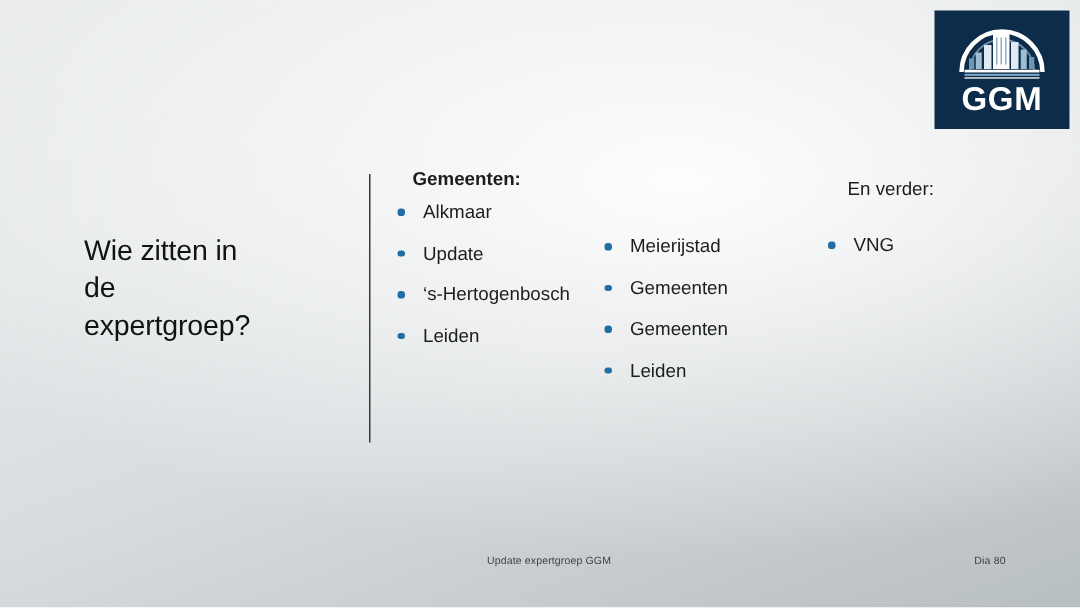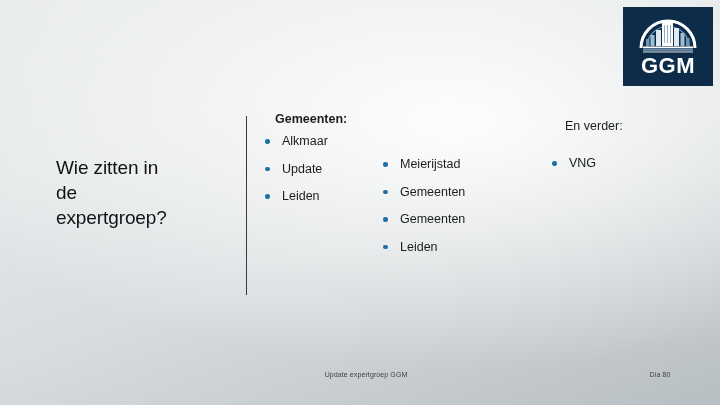--- a/index.html
+++ b/index.html
@@ -116,21 +116,21 @@
     top: 4px;
     width: 4.5px;
     height: 4.5px;
     border-radius: 50%;
     background: #1f6ea4;
   }
 
   #col-gemeenten { left: 262px; top: 112px; }
   #col-gemeenten .col-head { padding-left: 13px; font-weight: bold; }
 
-  #col-gemeenten2 { left: 380px; top: 158px; }
+  #col-gemeenten2 { left: 400px; top: 158px; }
 
   #col-verder { left: 549px; top: 119px; }
   #col-verder .col-head { padding-left: 16px; }
   #col-verder .bullets { margin-top: 24px; }
 
   
   .footer-center {
     position: absolute;
     left: 0;
     right: 0;
@@ -188,20 +188,21 @@
     <span>expertgroep?</span>
   </h1>
 
   <div class="divider"></div>
 
   <div class="col" id="col-gemeenten">
     <div class="col-head">Gemeenten:</div>
     <ul class="bullets">
       <li>Alkmaar</li>
       <li>Update</li>
+      <li>‘s-Hertogenbosch</li>
       <li>Leiden</li>
     </ul>
   </div>
 
   <div class="col" id="col-gemeenten2">
     <ul class="bullets">
       <li>Meierijstad</li>
       <li>Gemeenten</li>
       <li>Gemeenten</li>
       <li>Leiden</li>

